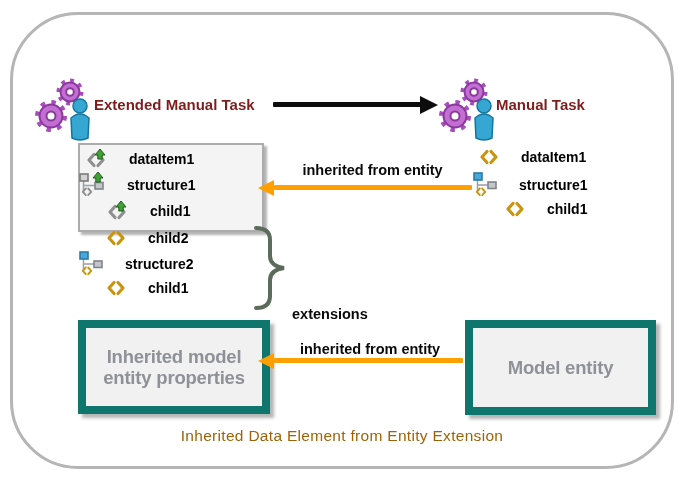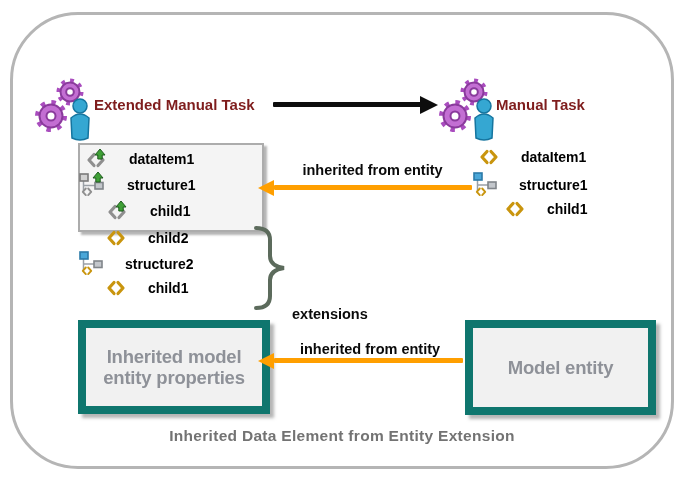--- a/index.html
+++ b/index.html
@@ -22,21 +22,21 @@
            border:2px solid #acacac;box-shadow:3px 3px 2px rgba(120,120,120,.55);}
   .row{position:absolute;display:flex;align-items:center;gap:22px;font-size:14px;
        font-weight:bold;color:#000;white-space:nowrap;}
   .row svg{flex:0 0 auto;display:block;}
   .brace{position:absolute;left:250px;top:226px;}
   .propbox{position:absolute;background:#f1f1f1;border:8px solid #0f766e;
            box-shadow:4px 4px 3px rgba(110,110,110,.5);display:flex;flex-direction:column;
            justify-content:center;text-align:center;font-weight:bold;font-size:18.5px;
            color:#8e9198;line-height:21px;letter-spacing:-0.2px;}
   .caption{position:absolute;left:0;top:427px;width:684px;text-align:center;
-           font-size:15.5px;font-weight:bold;color:#737373;letter-spacing:0.3px;}
+           font-size:15.5px;font-weight:normal;color:#a16207;letter-spacing:0.3px;}
 </style>
 </head>
 <body>
 
 <div class="stage">
 
   <svg width="0" height="0" style="position:absolute" aria-hidden="true">
     <defs>
       <g id="sym-chev">
         <path d="M8 2.5 L3 8 L8 13.5" fill="none" stroke="currentColor" stroke-width="3.2" stroke-linecap="round" stroke-linejoin="round"></path>

